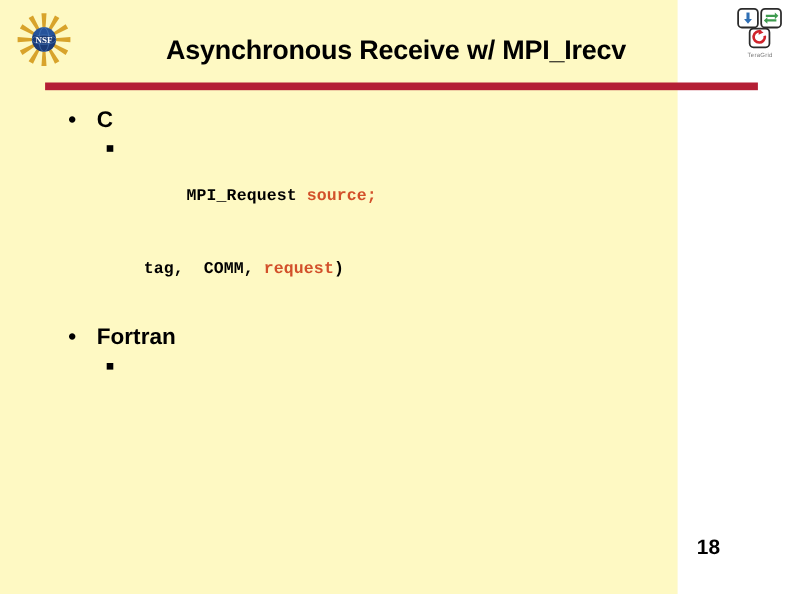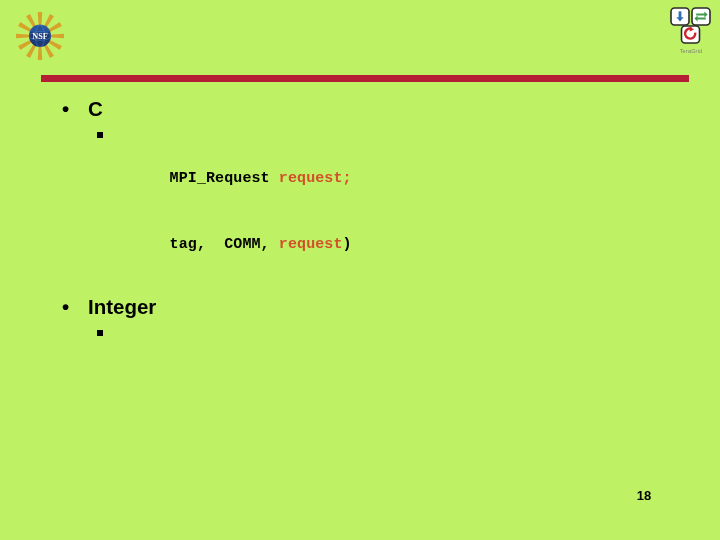--- a/index.html
+++ b/index.html
@@ -9,23 +9,23 @@
   body {
     width: 720px;
     height: 540px;
     background: #ffffff;
     font-family: "Liberation Sans", sans-serif;
     overflow: hidden;
     position: relative;
   }
   .slide {
     position: relative;
-    width: 720px;
+    width: 616px;
     height: 540px;
-    background: #bef264;
+    background: #fef9c3;
   }
 
   
   .header {
     position: absolute;
     left: 0; top: 0;
     width: 720px;
     height: 88px;
   }
   .slide-title {
@@ -114,35 +114,35 @@
   }
   .lvl2 .sq {
     position: absolute;
     left: 97px;
     top: 8px;
     width: 6px;
     height: 6px;
     background: #000000;
   }
   .lvl2.cont {
-    padding-left: 115px;
+    padding-left: 76px;
   }
 
   .hl-orange { color: #D2502A; }
   .hl-crimson { color: #BE3050; }
   .gap-md { height: 16px; }
 
   
   .page-num {
     position: absolute;
     left: 620px;
     top: 488px;
     width: 48px;
     text-align: center;
-    font-size: 13px;
+    font-size: 19px;
     font-weight: bold;
     color: #000000;
   }
 </style>
 </head>
 <body>
 
 <div class="slide">
 
   <div class="header">
@@ -192,45 +192,46 @@
 
         <rect x="13.5" y="20" width="18" height="17" rx="3.5" fill="#FFFFFF" stroke="#2B2B2B" stroke-width="1.6"></rect>
         <g fill="none" stroke="#D0232B" stroke-width="2.4">
           <path d="M 27.2,26.6 a 5.1 5.1 0 1 1 -3.4,-3.9"></path>
         </g>
         <path d="M 22.0,20.9 L 26.1,23.6 L 21.6,25.6 Z" fill="#D0232B"></path>
       </svg>
     </div>
     <div class="tg-caption">TeraGrid</div>
 
+    <div class="slide-title">Asynchronous Receive w/ MPI_Irecv</div>
     <div class="title-rule"></div>
   </div>
 
   <div class="body-area">
 
     <div class="lvl1">
       <span class="bullet">•</span>
       <span>C</span>
     </div>
 
     <div class="lvl2">
       <span class="sq"></span>
-      <span>MPI_Request </span><span class="hl-orange">request;</span>
+      <span>MPI_Request </span><span class="hl-orange">source;</span>
     </div>
 
 
     <div class="lvl2 cont">
       <span>tag,  COMM, </span><span class="hl-orange">request</span><span>)</span>
     </div>
 
     <div class="gap-md"></div>
 
     <div class="lvl1">
       <span class="bullet">•</span>
-      <span>Integer</span>
+      <span>Fortran</span>
     </div>
 
 
     <div class="lvl2">
       <span class="sq"></span>
       
     </div>
 
   </div>
 

